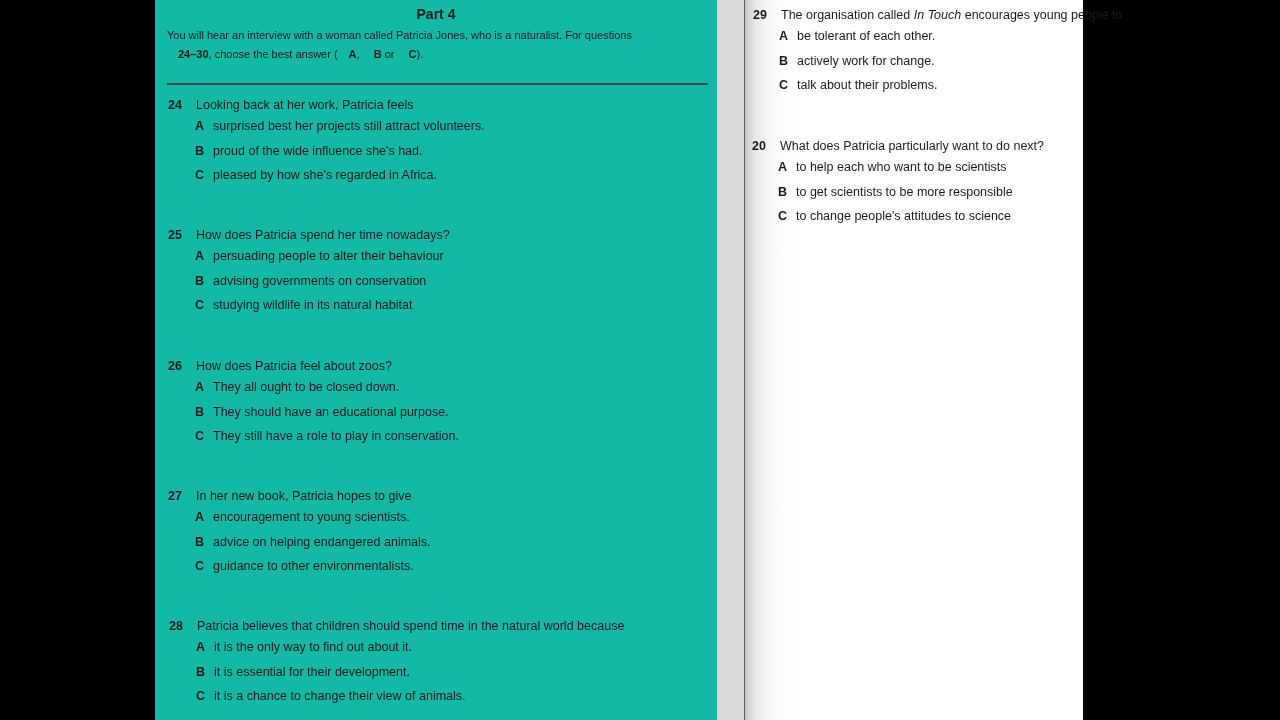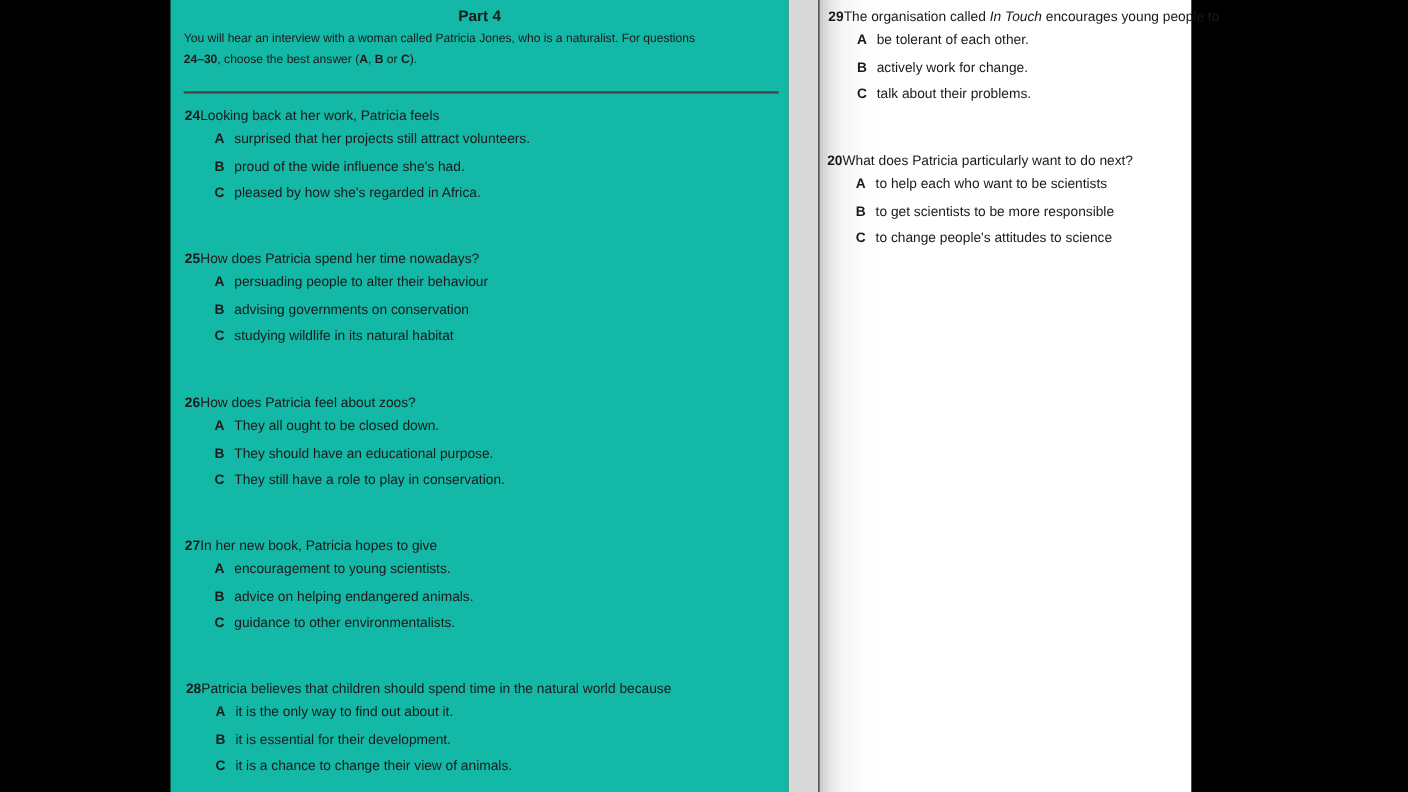--- a/index.html
+++ b/index.html
@@ -20,28 +20,28 @@
     position:absolute; left:745px; top:0; width:338px; height:720px;
     background:linear-gradient(to right, #c8c8c8 0px, #e6e6e6 10px, #f6f6f6 22px, #fdfdfd 40px, #ffffff 60px);
   }
   .part-title {
     position:absolute; left:0; width:562px; top:6px; text-align:center;
     font-weight:bold; font-size:14px;
   }
   .intro {
     position:absolute; left:12px; top:26px; width:545px; font-size:11px; line-height:18.5px;
   }
-  .intro b { font-weight:bold; }
+  .intro b { font-weight:bold;margin-left:11px; }
   .rule {
     position:absolute; left:12px; top:83px; width:541px; height:1.5px; background:#444;
   }
   .q { position:absolute; font-size:12.5px; }
   .q .stem { position:relative; height:18px; line-height:18px; white-space:nowrap; }
   .q .num { position:absolute; left:0; font-weight:bold; }
-  .q .stem-text { position:absolute; left:14px; }
+  .q .stem-text { position:absolute; left:28px; }
   .q .opt { position:relative; height:24.5px; line-height:24.5px; white-space:nowrap; }
   .q .opt-letter { position:absolute; left:27px; font-weight:bold; }
   .q .opt-text { position:absolute; left:45px; }
   .q .stem-text i { font-style:italic; }
 </style>
 </head>
 <body>
 
 <div class="page-left">
   <div class="part-title">Part 4</div>
@@ -51,21 +51,21 @@
   </div>
   <div class="rule"></div>
 
   <div class="q" style="left:13px; top:96px;">
     <div class="stem">
         <span class="num">24</span>
         <span class="stem-text">Looking back at her work, Patricia feels</span>
       </div>
     <div class="opt">
         <span class="opt-letter">A</span>
-        <span class="opt-text">surprised that her projects still attract volunteers.</span>
+        <span class="opt-text">surprised best her projects still attract volunteers.</span>
       </div>
     <div class="opt">
         <span class="opt-letter">B</span>
         <span class="opt-text">proud of the wide influence she's had.</span>
       </div>
     <div class="opt">
         <span class="opt-letter">C</span>
         <span class="opt-text">pleased by how she's regarded in Africa.</span>
       </div>
   </div>

